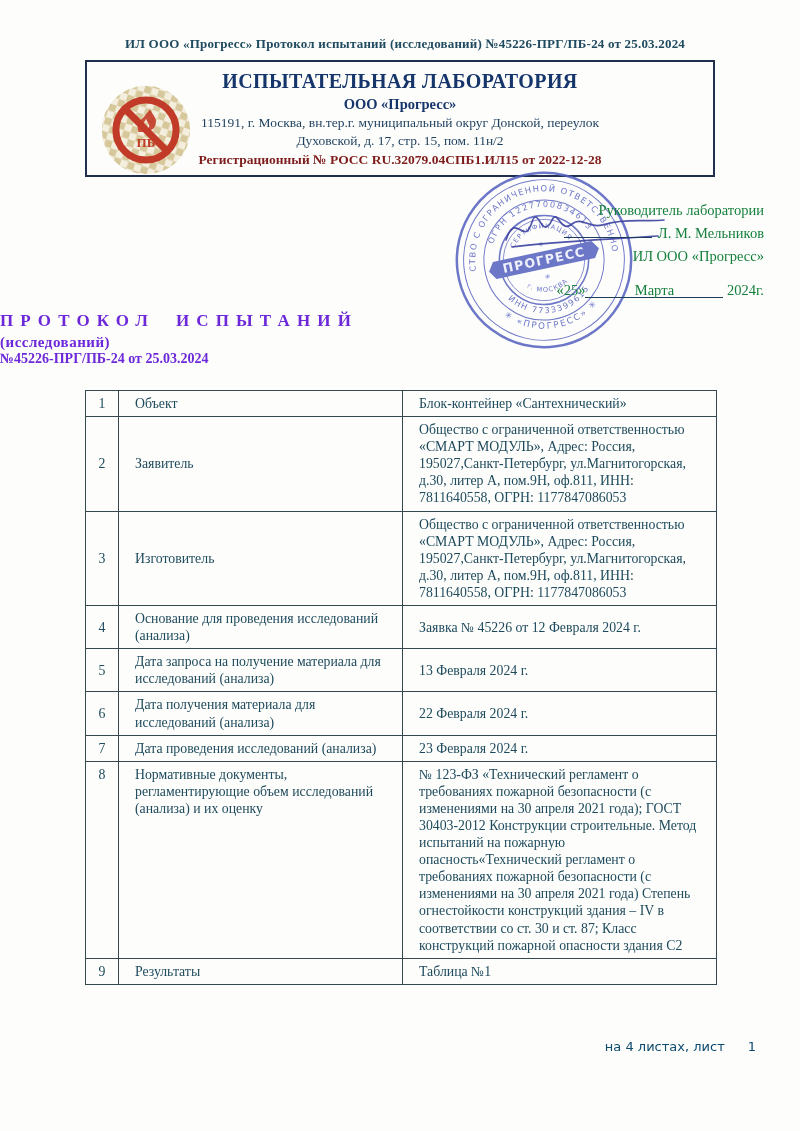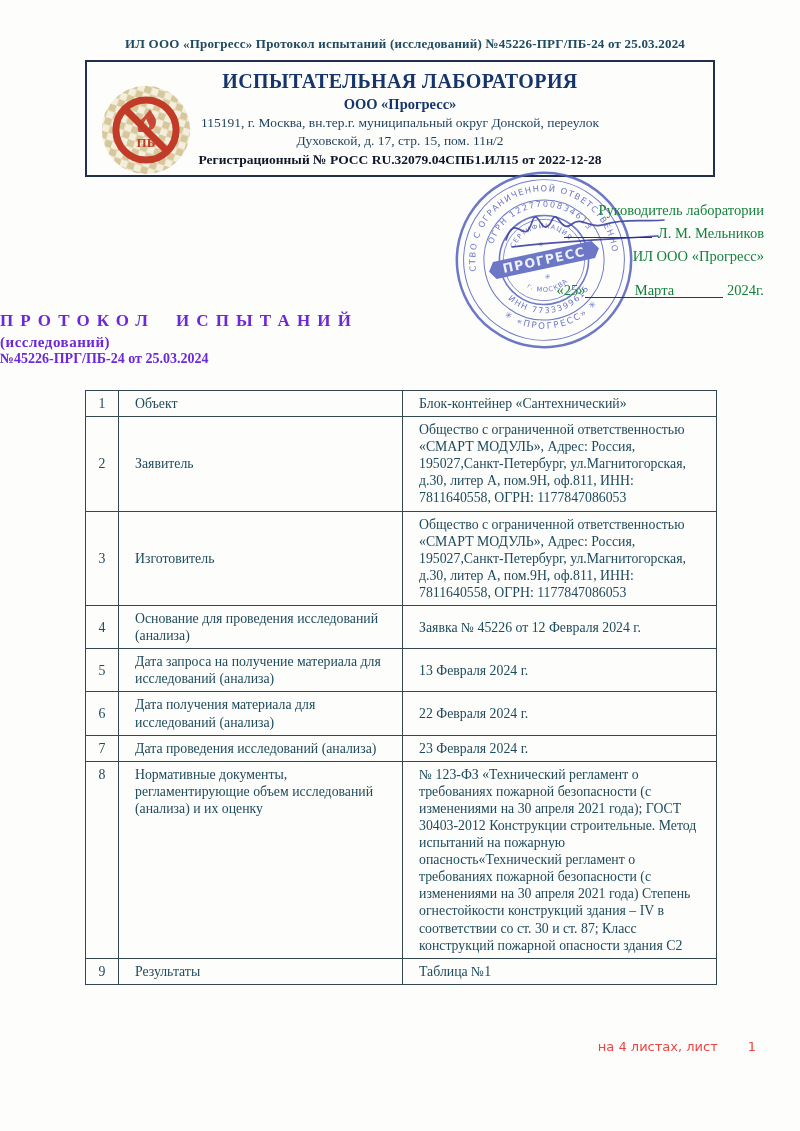--- a/index.html
+++ b/index.html
@@ -18,21 +18,21 @@
   }
   
   .lab-box {
     position:absolute; left:85px; top:60px; width:630px; height:117px;
     border:2.5px solid #1f2f4d; text-align:center; padding-top:8px;
   }
   .lab-logo { position:absolute; left:12px; top:21px; width:94px; height:94px; }
   .lab-title { font-size:20px; font-weight:bold; color:#15356b; letter-spacing:0.4px; }
   .lab-org   { font-size:14.5px; font-weight:bold; color:#15356b; margin-top:3px; }
   .lab-addr  { font-size:13.5px; color:#1d3f5e; margin-top:2px; }
-  .lab-reg   { font-size:13.5px; font-weight:600; color:#0f172a; margin-top:3px; }
+  .lab-reg   { font-size:13.5px; font-weight:600; color:#7f1d1d; margin-top:3px; }
   
   .stamp-svg { position:absolute; left:452px; top:168px; width:184px; height:184px; opacity:0.85; }
   .scrawl-svg { position:absolute; left:498px; top:200px; width:175px; height:64px; }
   .sig-block {
     position:absolute; right:36px; top:199px; width:300px;
     text-align:right; font-size:14.5px; color:#15803d; line-height:23px;
   }
   .sig-name-rule { display:inline-block; width:88px; border-bottom:1.2px solid #1c3e5c; height:14px; margin-right:6px; }
   .sig-date-line { margin-top:11px; }
   .sig-date-rule { display:inline-block; width:138px; border-bottom:1.2px solid #1c3e5c; text-align:center; height:19px; }
@@ -50,21 +50,21 @@
   .info-table td {
     border:1.6px solid #35484f; padding:4px 16px; line-height:1.24;
     vertical-align:middle; word-wrap:break-word;
   }
   .info-table td.cell-num { text-align:center; padding:4px 2px; }
   .info-table tr:nth-child(8) td { vertical-align:top; }
   
   .page-footer {
     position:absolute; top:1039px; right:44px;
     font-family:"DejaVu Sans","Liberation Sans",sans-serif;
-    font-size:13px; color:#ef4444; display:flex; gap:30px; align-items:baseline;
+    font-size:13px; color:#0c4a6e; display:flex; gap:23px; align-items:baseline;
   }
 </style>
 </head>
 <body>
 
 <div class="page">
 
   <div class="running-header">ИЛ ООО «Прогресс»  Протокол испытаний (исследований)  №45226-ПРГ/ПБ-24 от  25.03.2024</div>
 
   <div class="lab-box">

